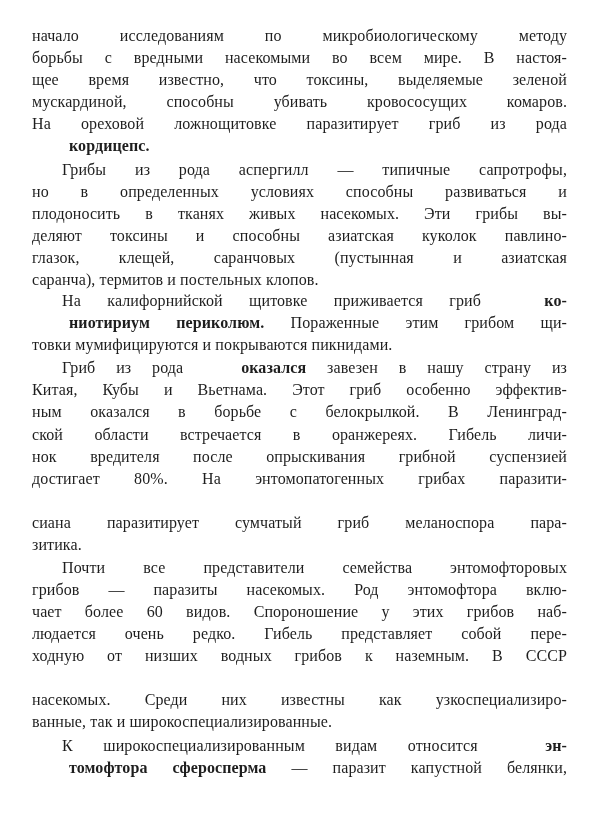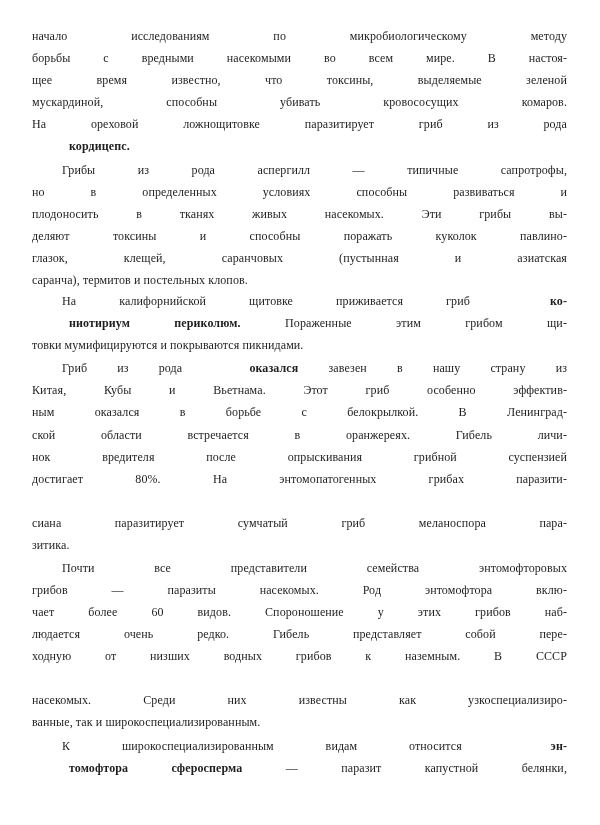--- a/index.html
+++ b/index.html
@@ -5,21 +5,21 @@
     html, body { margin: 0; padding: 0; }
     body {
       width: 600px; height: 825px; background: #ffffff;
       position: relative; overflow: hidden;
       font-family: "Liberation Serif", "DejaVu Serif", serif;
       color: #1e1e1e;
     }
     .page { position: absolute; left: 0; top: 0; width: 600px; height: 825px; }
     .line {
       position: absolute; left: 32px; width: 535px;
-      font-size: 12px; line-height: 22px; height: 22px;
+      font-size: 16px; line-height: 22px; height: 22px;
       white-space: nowrap; text-align: justify; text-align-last: justify;
       letter-spacing: 0.1px;
     }
     .line.indent { left: 62px; width: 505px; font-family: Liberation Serif, serif; }
     .line.last { text-align-last: left; }
     .b { font-weight: bold; margin-left: 37px; }
   </style>
 </head>
 <body>
 
@@ -28,21 +28,21 @@
   <div class="line" style="top:25px">начало исследованиям по микробиологическому методу</div>
   <div class="line" style="top:47px">борьбы с вредными насекомыми во всем мире. В настоя-</div>
   <div class="line" style="top:69px">щее время известно, что токсины, выделяемые зеленой</div>
   <div class="line" style="top:91px">мускардиной, способны убивать кровососущих комаров.</div>
   <div class="line" style="top:113px">На ореховой ложнощитовке паразитирует гриб из рода</div>
   <div class="line last" style="top:135px"><span class="b">кордицепс.</span></div>
 
   <div class="line indent" style="top:159px">Грибы из рода аспергилл — типичные сапротрофы,</div>
   <div class="line" style="top:181px">но в определенных условиях способны развиваться и</div>
   <div class="line" style="top:203px">плодоносить в тканях живых насекомых. Эти грибы вы-</div>
-  <div class="line" style="top:225px">деляют токсины и способны поражать куколок павлино-</div>
+  <div class="line" style="top:225px">деляют токсины и способны азиатская куколок павлино-</div>
   <div class="line" style="top:247px">глазок, клещей, саранчовых (пустынная и азиатская</div>
   <div class="line last" style="top:269px">саранча), термитов и постельных клопов.</div>
 
   <div class="line indent" style="top:290px"><span>На калифорнийской щитовке приживается гриб </span><span class="b">ко-</span></div>
   <div class="line" style="top:312px"><span class="b">ниотириум периколюм.</span><span> Пораженные этим грибом щи-</span></div>
   <div class="line last" style="top:334px">товки мумифицируются и покрываются пикнидами.</div>
 
   <div class="line indent" style="top:357px"><span>Гриб из рода </span><span class="b">оказался</span><span> завезен в нашу страну из</span></div>
   <div class="line" style="top:379px">Китая, Кубы и Вьетнама. Этот гриб особенно эффектив-</div>
   <div class="line" style="top:401px">ным оказался в борьбе с белокрылкой. В Ленинград-</div>
@@ -51,21 +51,21 @@
   <div class="line" style="top:468px">достигает 80%. На энтомопатогенных грибах паразити-</div>
   <div class="line" style="top:512px">сиана паразитирует сумчатый гриб меланоспора пара-</div>
   <div class="line last" style="top:534px">зитика.</div>
 
   <div class="line indent" style="top:557px">Почти все представители семейства энтомофторовых</div>
   <div class="line" style="top:579px">грибов — паразиты насекомых. Род энтомофтора вклю-</div>
   <div class="line" style="top:601px">чает более 60 видов. Спороношение у этих грибов наб-</div>
   <div class="line" style="top:623px">людается очень редко. Гибель представляет собой пере-</div>
   <div class="line" style="top:645px">ходную от низших водных грибов к наземным. В СССР</div>
   <div class="line" style="top:689px">насекомых. Среди них известны как узкоспециализиро-</div>
-  <div class="line last" style="top:711px">ванные, так и широкоспециализированным.</div>
+  <div class="line last" style="top:711px">ванные, так и широкоспециализированные.</div>
 
 </div>
 
 <div class="page" style="pointer-events:none">
   <div class="line indent" style="top:735px"><span>К широкоспециализированным видам относится </span><span class="b">эн-</span></div>
   <div class="line" style="top:757px"><span class="b">томофтора сферосперма</span><span> — паразит капустной белянки,</span></div>
 </div>
 
 <div class="page" style="pointer-events:none"></div>
 

